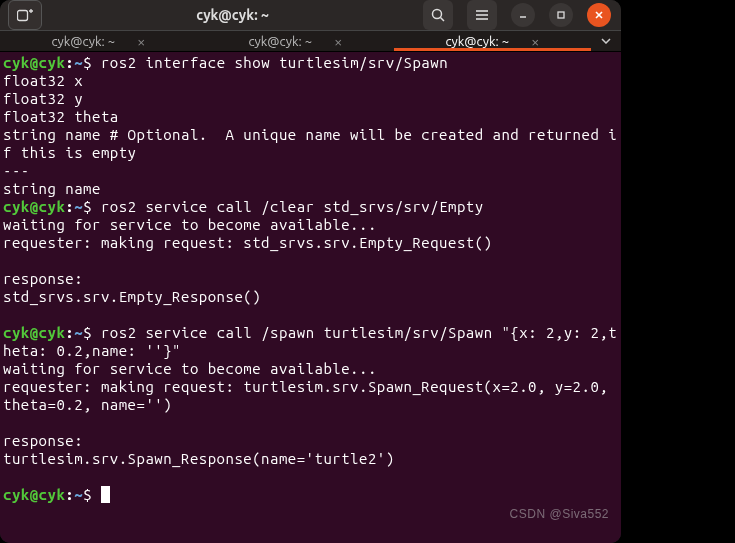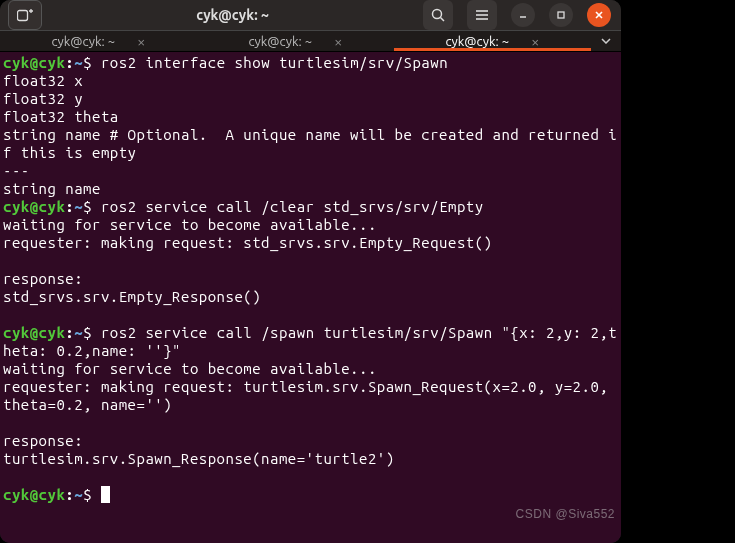--- a/index.html
+++ b/index.html
@@ -20,21 +20,21 @@
 .tab.active { color: #fff; }
 .tab.active::after { content: ""; position: absolute; left: 0; right: 0; bottom: 0; height: 3px; background: #e95420; }
 .tab .tab-close { color: #888; font-size: 15px; margin-left: 12px; }
 .tab-dd { width: 30px; display: flex; align-items: center; justify-content: center; color: #ccc; }
 .terminal { flex: 1; background: #300a24; color: #ffffff; font-family: "Ubuntu Mono","DejaVu Sans Mono","Menlo",monospace; font-size: 15px; line-height: 18px; padding: 2px 3px 3px 3px; position: relative; letter-spacing: 0.5px; white-space: pre-wrap; word-break: break-all; }
 .user { color: #52c83a; font-weight: bold; }
 .colon { color: #ffffff; font-weight: bold; }
 .path { color: #6aa5db; font-weight: bold; }
 .prompt { color: #ffffff; }
 .cursor { display: inline-block; width: 9px; height: 17px; background: #ffffff; vertical-align: text-bottom; }
-.watermark { position: absolute; right: 6px; bottom: 20px; color: #b9b9b9; opacity: 0.55; font-size: 12px; font-family: sans-serif; }
+.watermark { position: absolute; right: 12px; bottom: 20px; color: #b9b9b9; opacity: 0.55; font-size: 12px; font-family: sans-serif; }
 </style>
 </head>
 <body>
 
 <div class="window">
 
   <div class="titlebar">
     <div class="titlebar-left">
       <div class="new-tab-btn">
         <svg width="16" height="14" viewBox="0 0 16 14">

